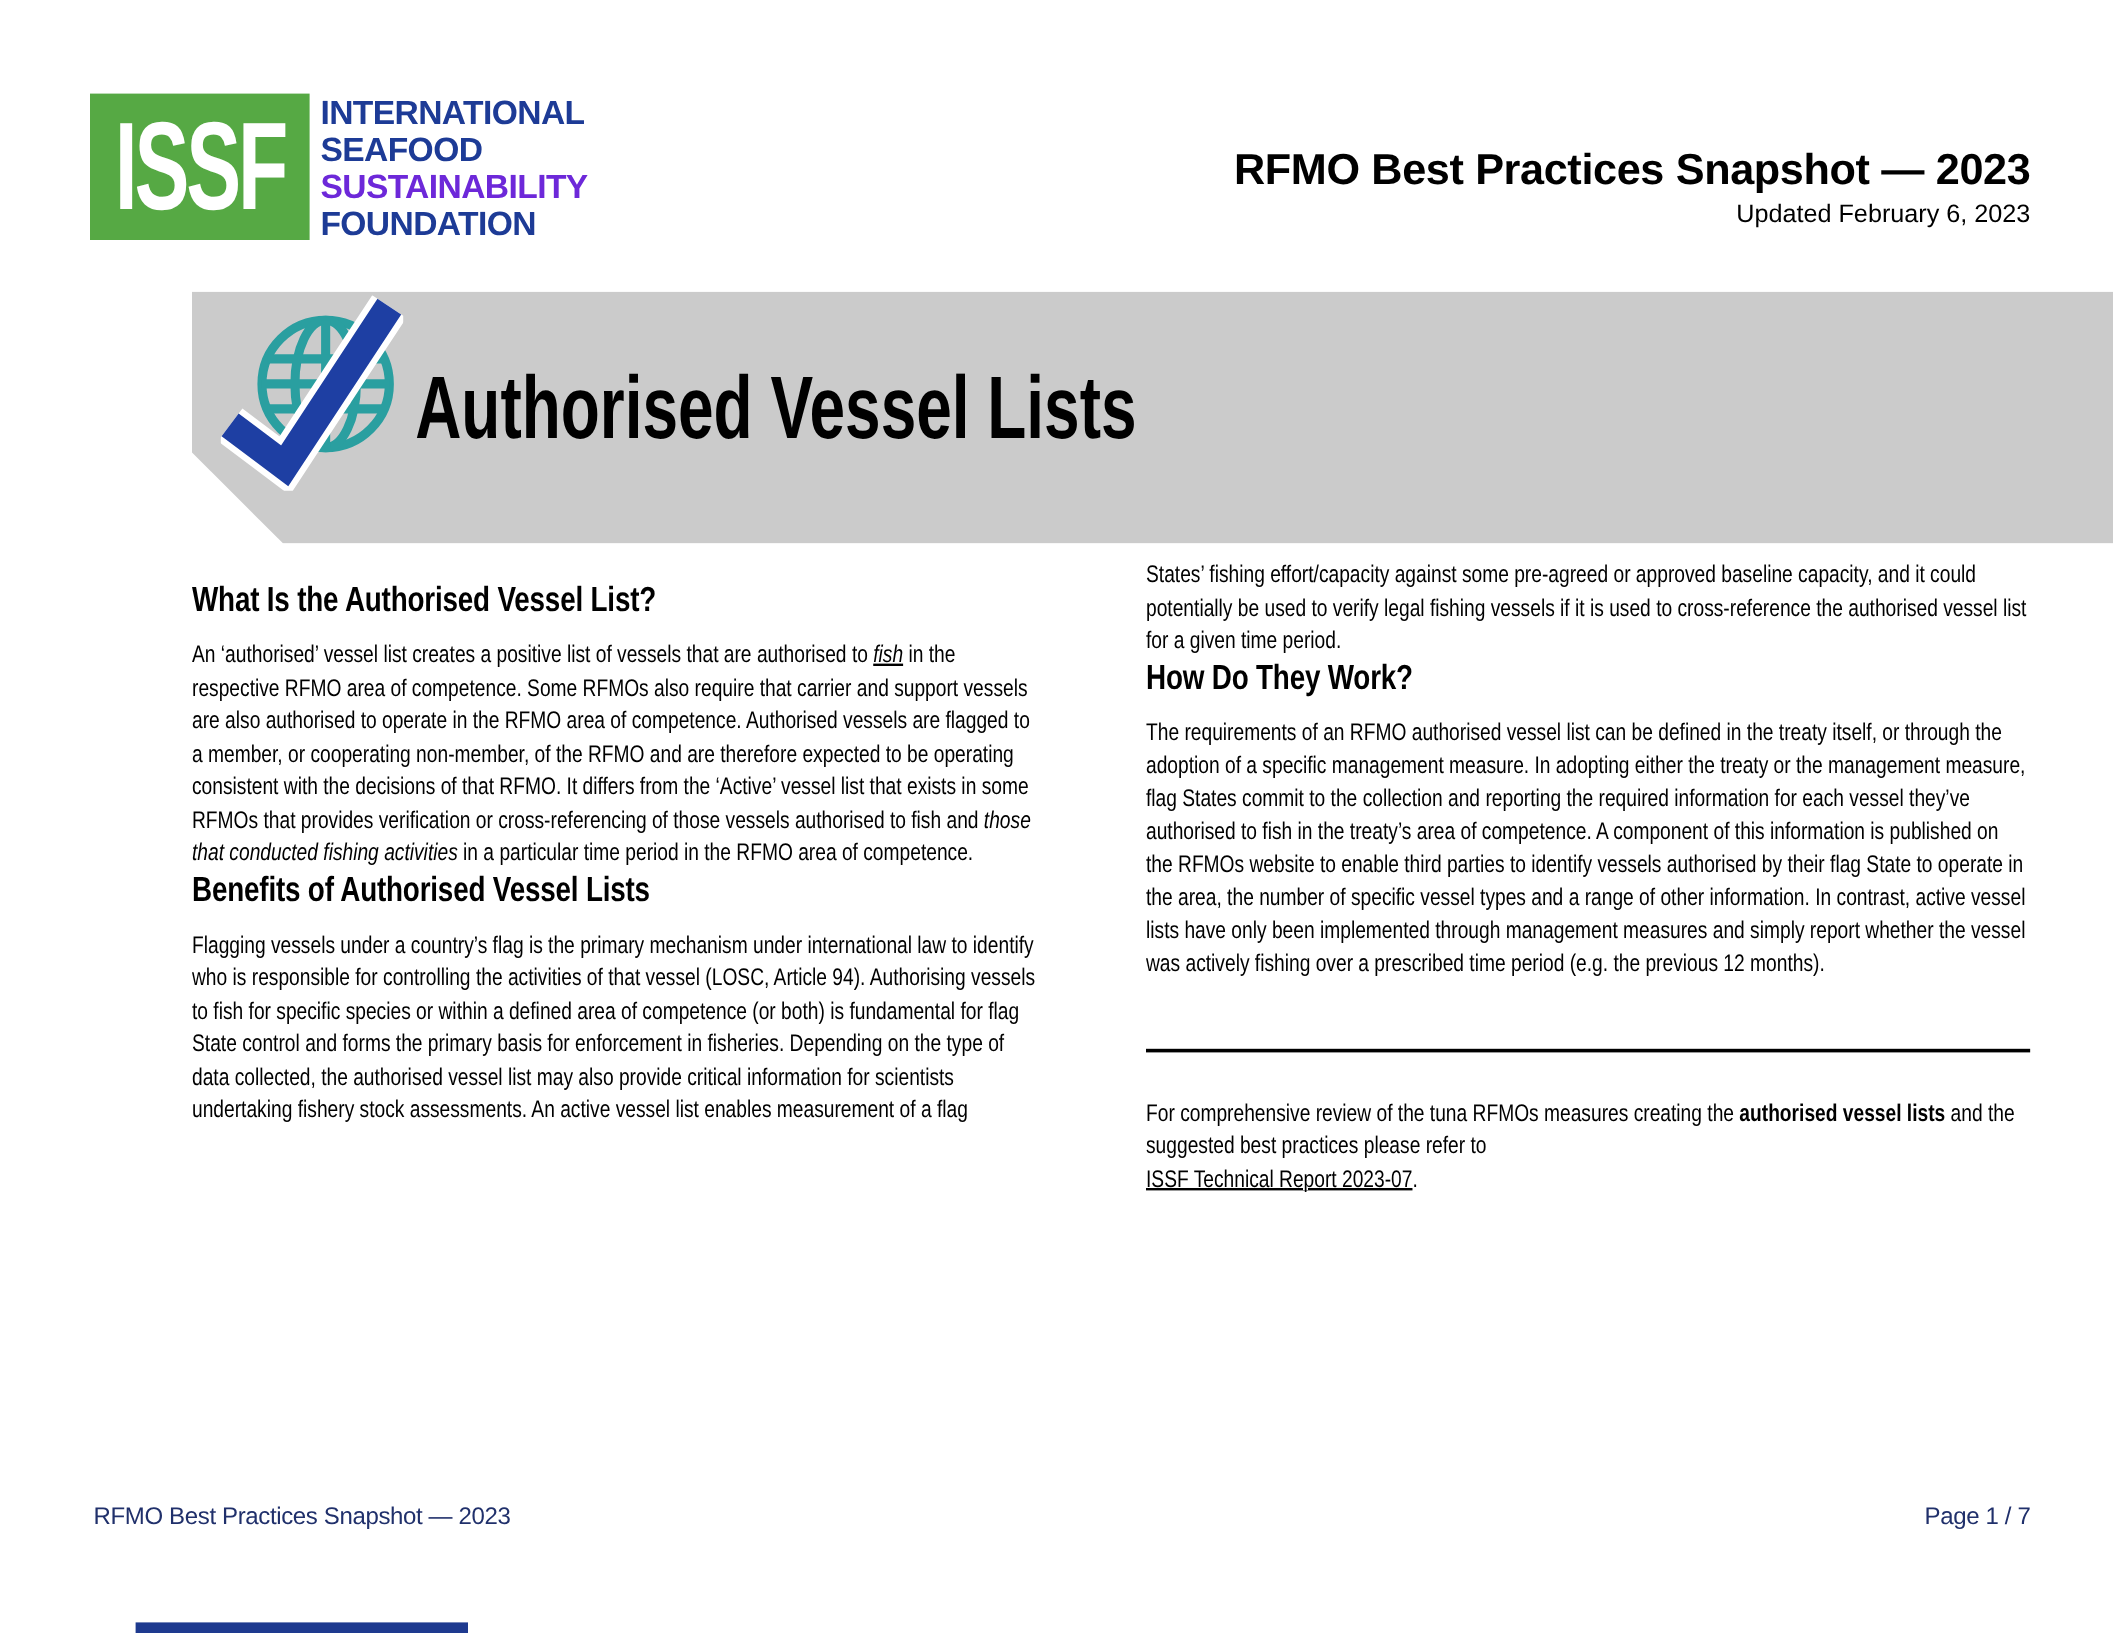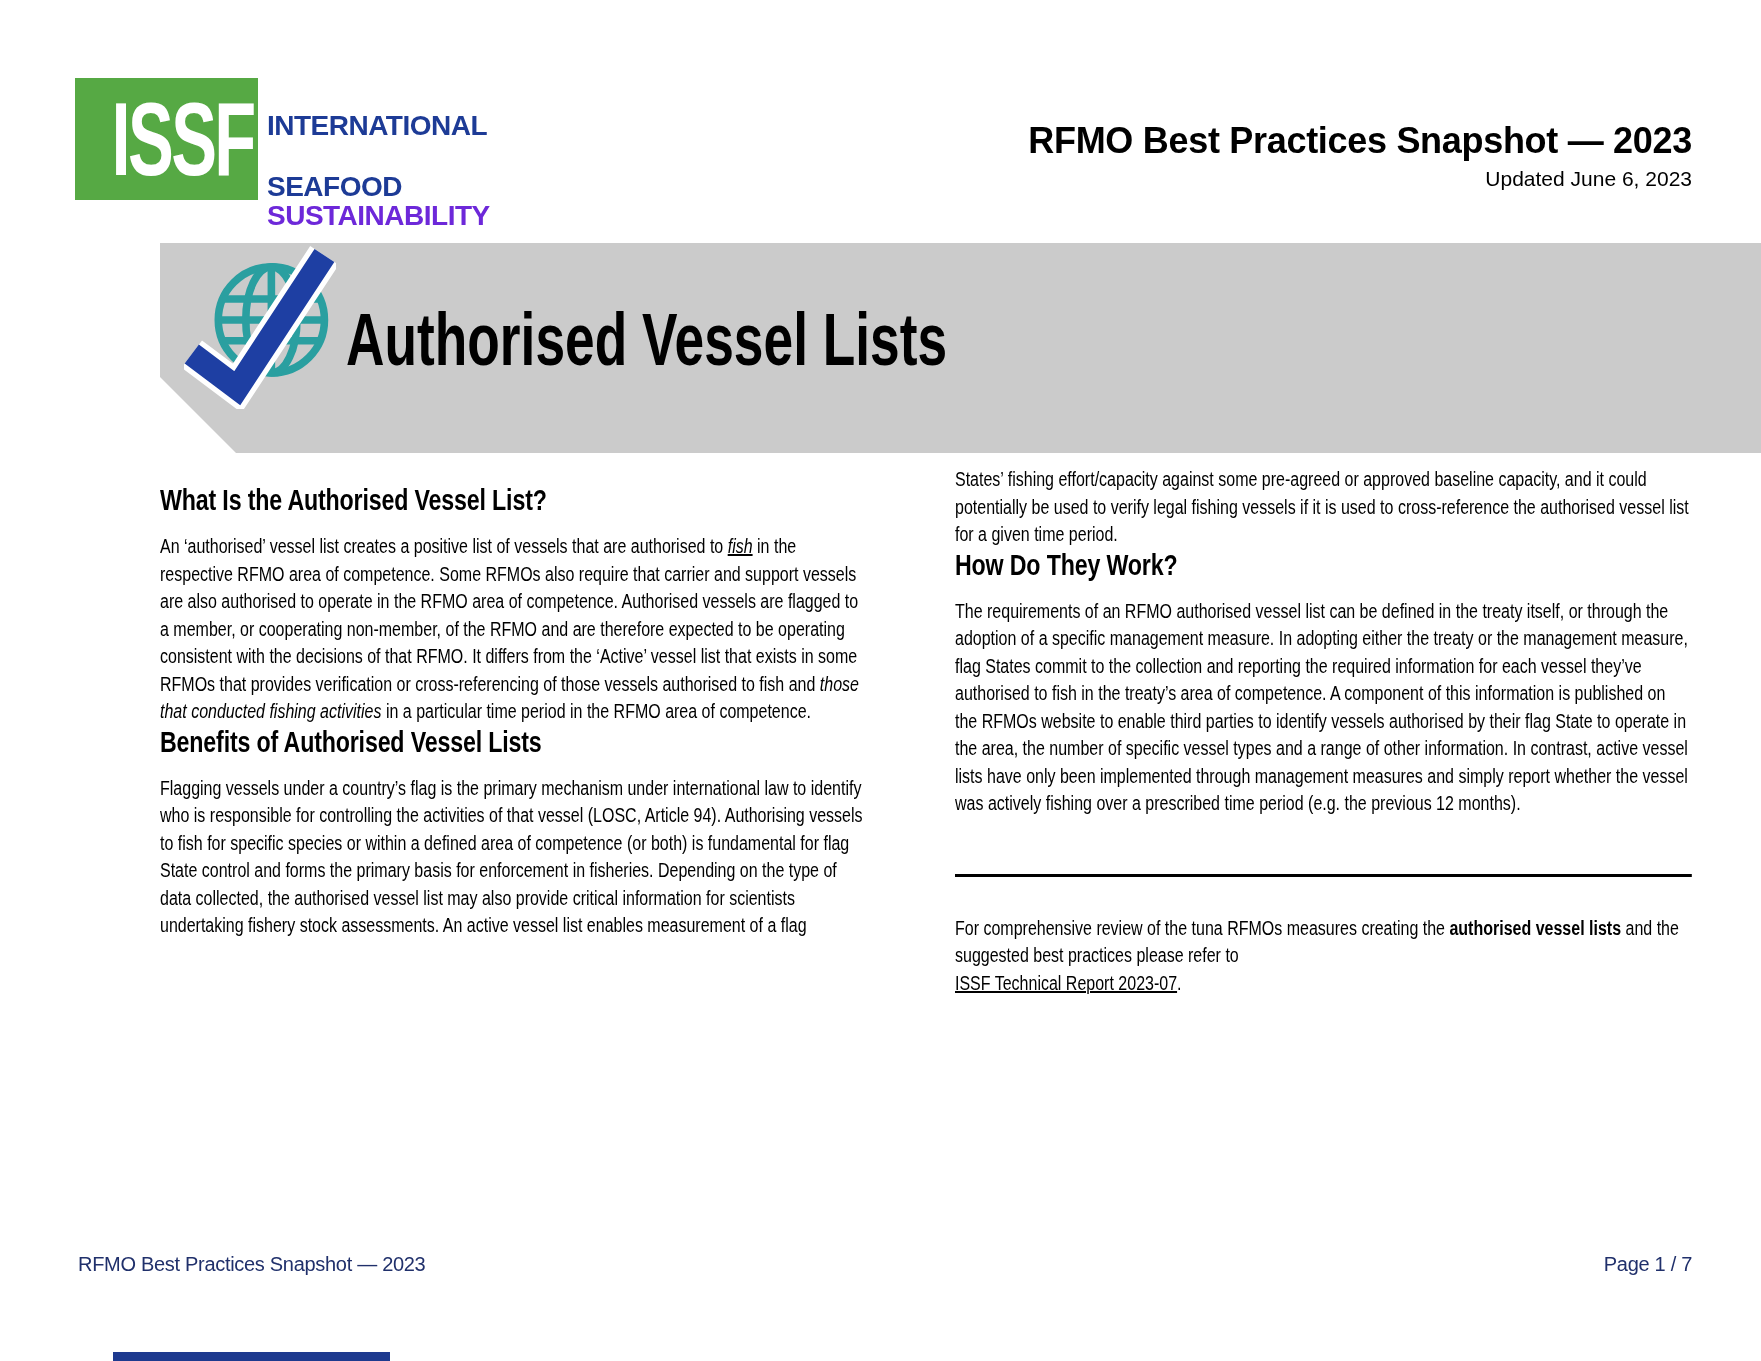--- a/index.html
+++ b/index.html
@@ -2,25 +2,25 @@
 <html><head>
 <meta charset="utf-8">
 <style>
   html,body{margin:0;padding:0;background:#ffffff;}
   .page{
     position:relative;width:1761px;height:1361px;background:#fff;
     font-family:"Liberation Sans","DejaVu Sans",sans-serif;color:#000;overflow:hidden;
   }
   
   .logo{position:absolute;left:75px;top:78px;display:flex;align-items:stretch;}
-  .logo-box{width:183px;height:122px;background:#56a944;display:flex;align-items:center;}
+  .logo-box{width:183px;height:122px;background:#56a944;display:flex;align-items:center;justify-content:center;}
   .logo-abbr{color:#fff;font-size:104px;font-weight:800;letter-spacing:-4px;transform:scaleX(0.66);line-height:1;}
   .logo-words{margin-left:9px;height:122px;display:flex;flex-direction:column;justify-content:space-between;padding:1px 0;}
   .logo-word{font-size:28px;font-weight:700;line-height:29px;letter-spacing:-0.5px;white-space:nowrap;}
-  .c-blue{color:#1d3b96;margin-top:32px;} .c-green{color:#6d28d9;}
+  .c-blue{color:#1d3b96;} .c-green{color:#6d28d9;}
   
   .doc-head{position:absolute;right:69px;top:120px;text-align:right;}
   .doc-title{font-size:36px;font-weight:bold;letter-spacing:-0.3px;}
   .doc-updated{font-size:21px;margin-top:5px;}
   
   .banner{
     position:absolute;left:160px;right:0;top:243px;height:210px;background:#cbcbcb;
     clip-path:polygon(0 0,100% 0,100% 100%,76px 100%,0 calc(100% - 76px));
   }
   .banner-icon{position:absolute;left:24px;top:3px;}
@@ -57,21 +57,21 @@
     <div class="logo-words">
       <span class="logo-word c-blue">INTERNATIONAL</span>
       <span class="logo-word c-blue">SEAFOOD</span>
       <span class="logo-word c-green">SUSTAINABILITY</span>
       <span class="logo-word c-blue">FOUNDATION</span>
     </div>
   </div>
 
   <div class="doc-head">
     <div class="doc-title">RFMO Best Practices Snapshot — 2023</div>
-    <div class="doc-updated">Updated June 6, 2023</div>
+    <div class="doc-updated">Updated February 6, 2023</div>
   </div>
 
   <div class="banner">
     <svg class="banner-icon" width="152" height="163" viewBox="0 0 160 172" aria-hidden="true">
       <g stroke="#2a9fa0" stroke-width="8" fill="none">
         <circle cx="92" cy="78" r="56"></circle>
         <ellipse cx="92" cy="78" rx="27" ry="56"></ellipse>
         <line x1="92" y1="22" x2="92" y2="134"></line>
         <line x1="40.5" y1="56" x2="143.5" y2="56"></line>
         <line x1="36" y1="78" x2="148" y2="78"></line>

